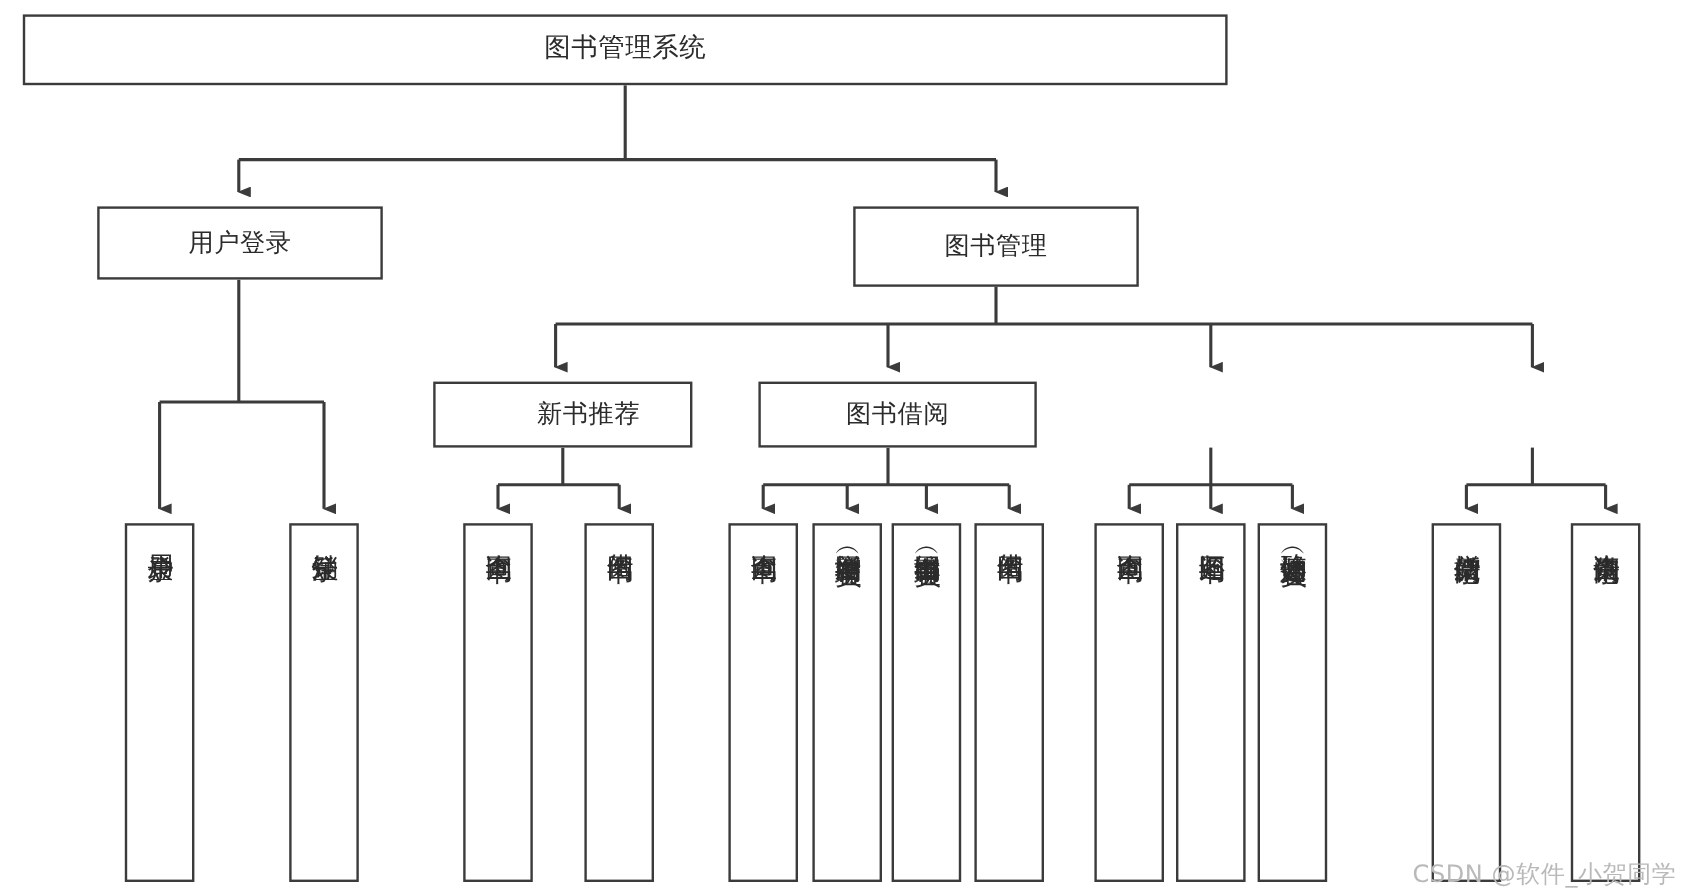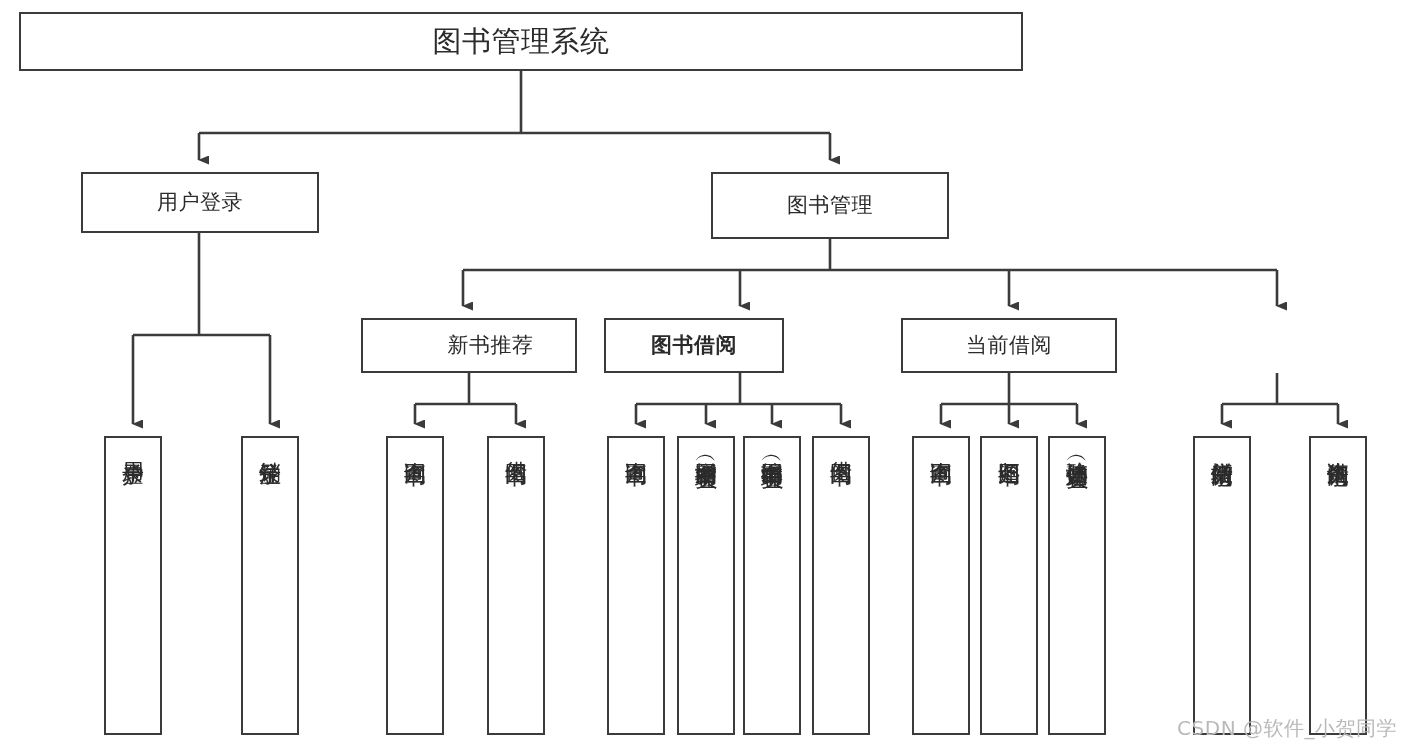--- a/index.html
+++ b/index.html
@@ -46,21 +46,21 @@
 
   
   .node.horiz .node-label {
     font-size: 21px;
     line-height: 1.1;
     letter-spacing: 0.5px;
     white-space: nowrap;
   }
 
   .node.root .node-label {
-    font-size: 29px;
+    font-size: 22px;
   }
 
   
   .node.vert {
     align-items: flex-start;
     justify-content: center;
     padding-top: 6px;
   }
   .node.vert .node-label {
     writing-mode: vertical-rl;
@@ -147,27 +147,24 @@
   </div>
 
   <div class="node horiz" style="left:711px; top:172px; width:238px; height:67px;">
     <span class="node-label">图书管理</span>
   </div>
 
   <div class="node horiz" style="left:361px; top:318px; width:216px; height:55px;padding-left:43px;">
     <span class="node-label">新书推荐</span>
   </div>
 
-  <div class="node horiz" style="left:604px; top:318px; width:180px; height:55px;font-weight:bold;">
+  <div class="node horiz" style="left:632px; top:318px; width:232px; height:55px;">
     <span class="node-label">图书借阅</span>
   </div>
 
-  <div class="node horiz" style="left:901px; top:318px; width:216px; height:55px;">
-    <span class="node-label">当前借阅</span>
-  </div>
 
 
   <div class="node vert" style="left:104px; top:436px; width:58px; height:299px;">
     <span class="node-label">用户登录</span>
   </div>
 
   <div class="node vert" style="left:241px; top:436px; width:58px; height:299px;">
     <span class="node-label">注销登录</span>
   </div>
 

